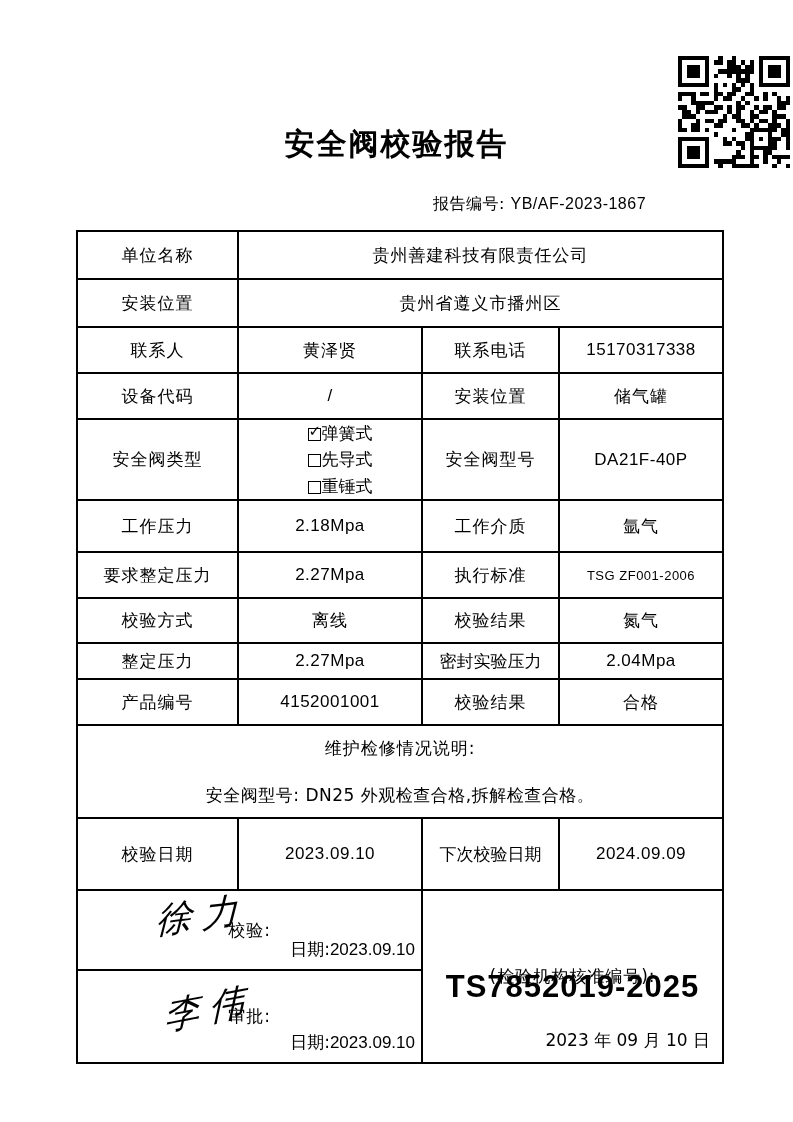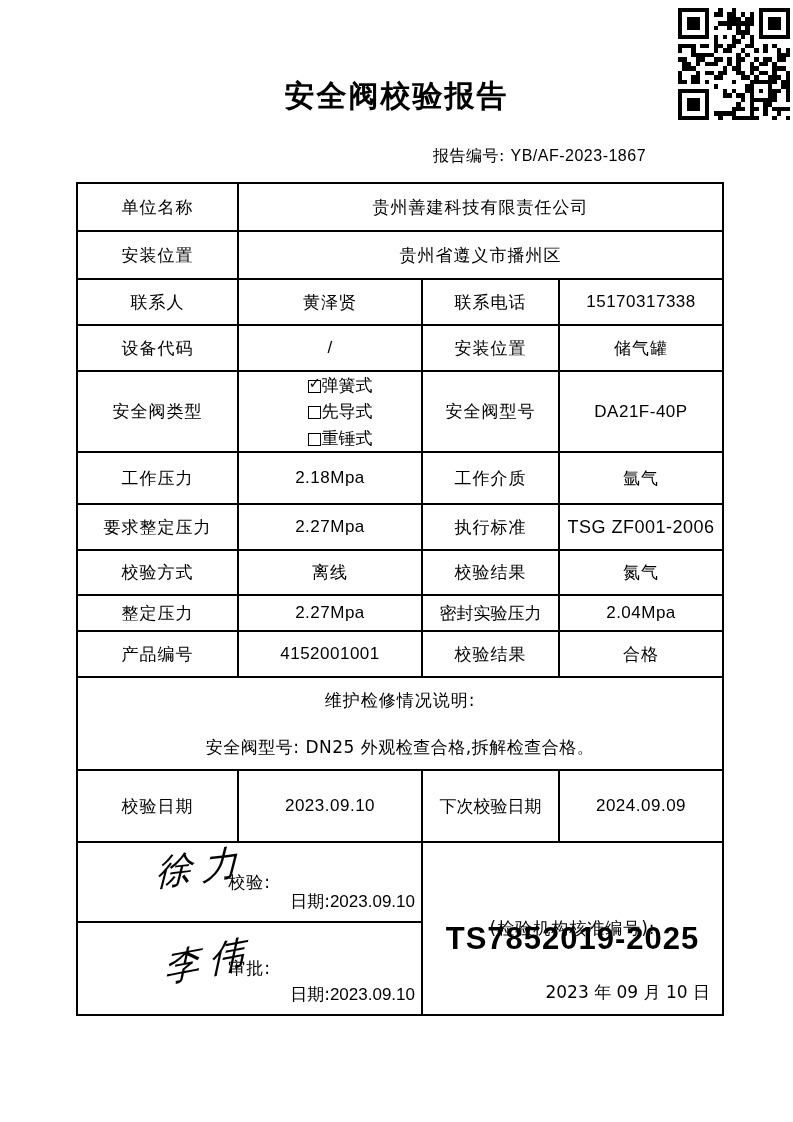--- a/index.html
+++ b/index.html
@@ -5,21 +5,21 @@
   * { box-sizing: border-box; }
   html,body { margin:0; padding:0; }
   body {
     width:793px; height:1122px;
     background:#ffffff;
     font-family:"DejaVu Sans", sans-serif;
     color:#000;
     position:relative;
     overflow:hidden;
   }
-  .page { position:absolute; inset:0; }
+  .page { position:absolute; inset:0;margin-top:48px; }
 
   
   .qr { position:absolute; left:678px; top:8px; width:112px; height:112px; }
 
   
   .title {
     position:absolute; left:0; top:76px; width:793px;
     text-align:center;
     font-family:"DejaVu Serif", serif;
     font-weight:bold; font-size:30px; letter-spacing:2px;
@@ -458,21 +458,21 @@
       <tr style="height:52px">
         <td class="lbl">工作压力</td>
         <td class="val-num">2.18Mpa</td>
         <td class="lbl">工作介质</td>
         <td class="val-cn">氩气</td>
       </tr>
       <tr style="height:46px">
         <td class="lbl">要求整定压力</td>
         <td class="val-num">2.27Mpa</td>
         <td class="lbl">执行标准</td>
-        <td class="val-num" style="font-size:18px">TSG ZF001-2006</td>
+        <td class="val-num" style="font-size:13px">TSG ZF001-2006</td>
       </tr>
       <tr style="height:45px">
         <td class="lbl">校验方式</td>
         <td class="val-cn">离线</td>
         <td class="lbl">校验结果</td>
         <td class="val-cn">氮气</td>
       </tr>
       <tr style="height:36px">
         <td class="lbl">整定压力</td>
         <td class="val-num">2.27Mpa</td>

